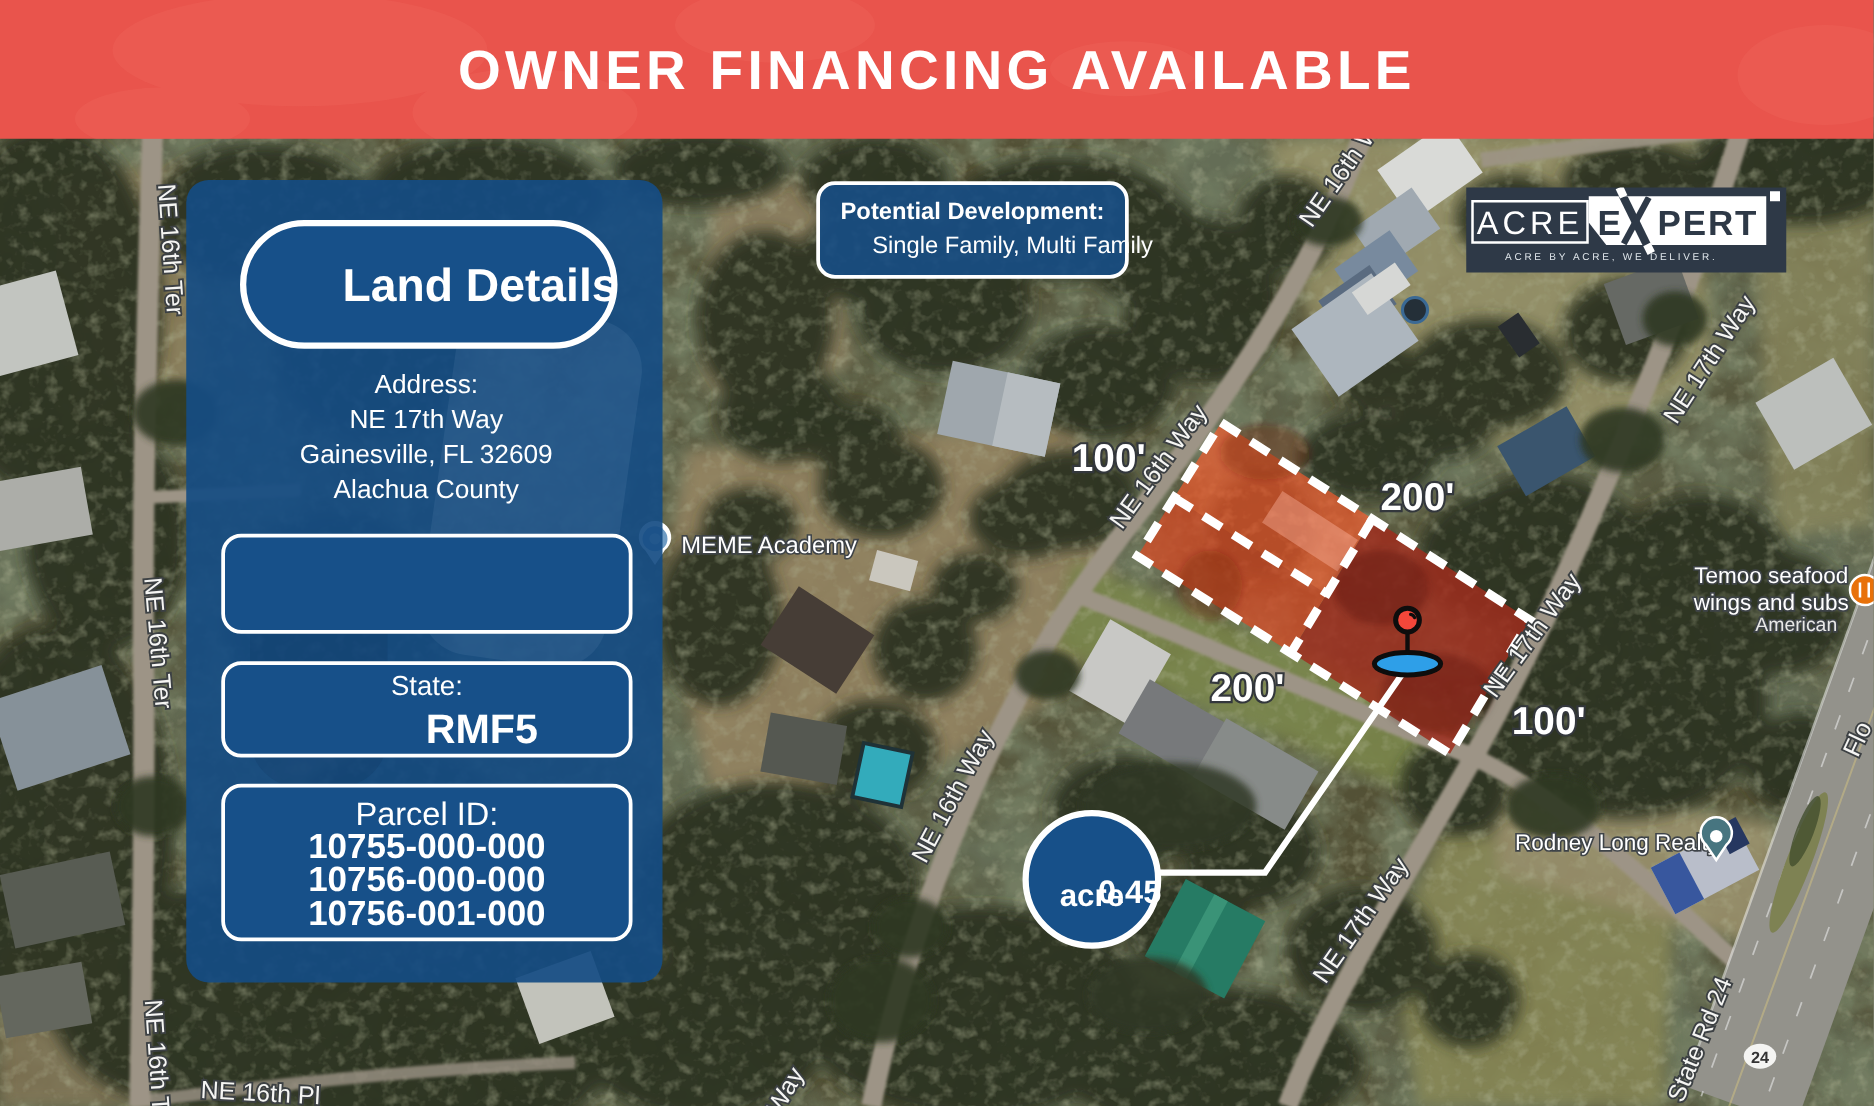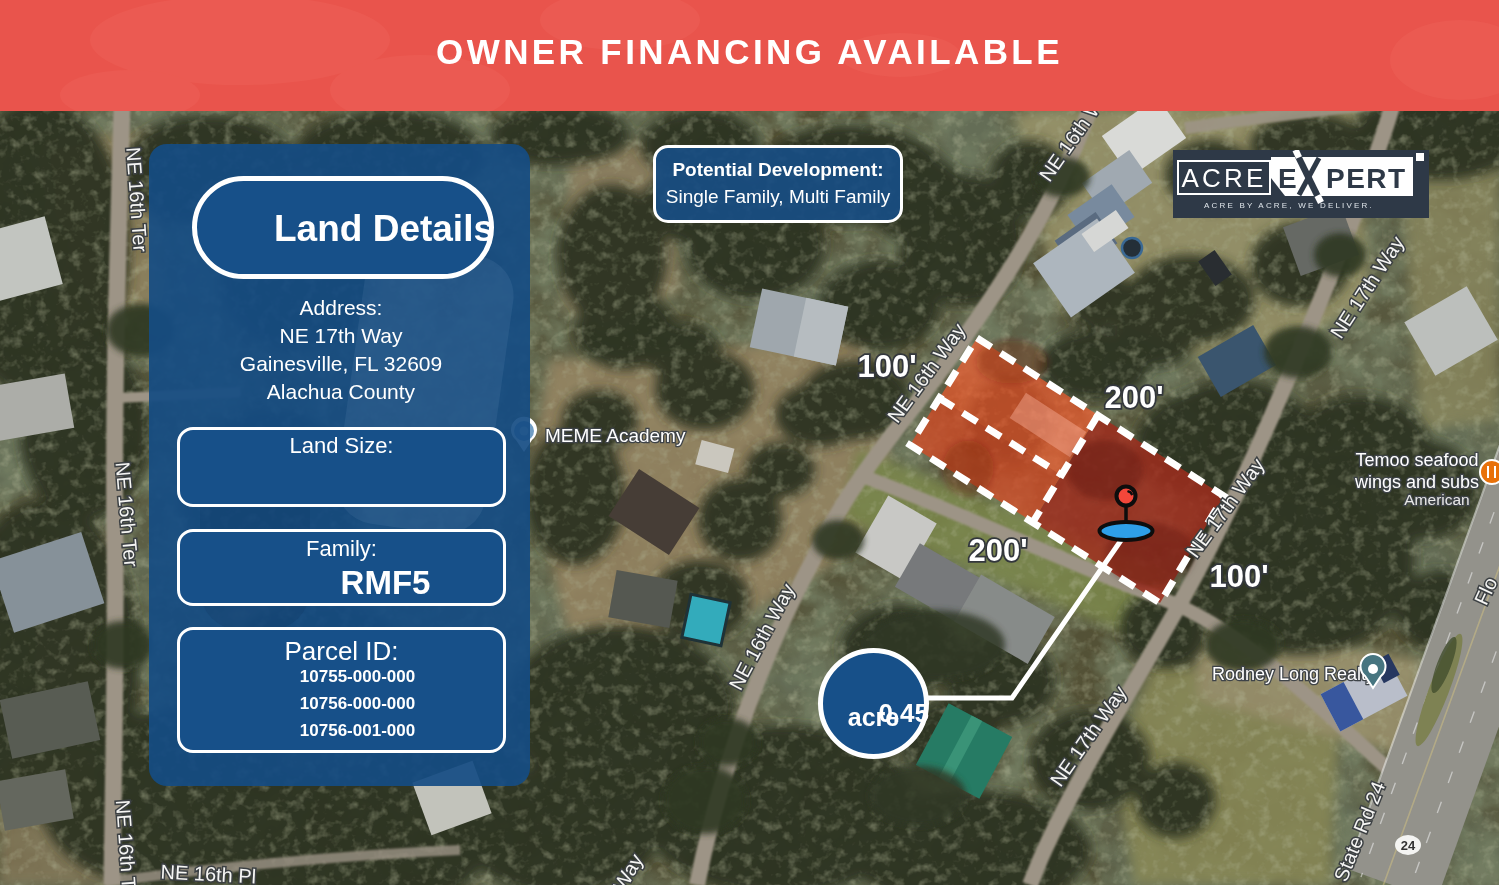--- a/index.html
+++ b/index.html
@@ -355,47 +355,46 @@
         <g fill="#ee655b" opacity="0.4">
 <ellipse cx="240" cy="40" rx="150" ry="45"></ellipse>
           <ellipse cx="420" cy="90" rx="90" ry="35"></ellipse>
 <ellipse cx="620" cy="20" rx="80" ry="30"></ellipse>
           <ellipse cx="130" cy="95" rx="70" ry="25"></ellipse>
 <ellipse cx="900" cy="55" rx="60" ry="22"></ellipse>
           <ellipse cx="1460" cy="60" rx="70" ry="40"></ellipse>
 </g>
       </svg></div>
 
-<div class="ov ctr" style="left:0;top:32px;width:1499px;font-size:35px;font-weight:800;letter-spacing:3.4px;color:#ffffff;">OWNER FINANCING AVAILABLE</div>
+<div class="ov ctr" style="left:0;top:32px;width:1499px;font-size:44px;font-weight:800;letter-spacing:3.4px;color:#ffffff;">OWNER FINANCING AVAILABLE</div>
 
 <div class="ov" style="left:149px;top:144px;width:381px;height:642px;background:rgba(21,76,131,0.92);border-radius:18px;"></div>
 
 <div class="ov" style="left:350px;top:250px;width:150px;height:280px;background:rgba(200,228,255,0.07);border-radius:40px;transform:rotate(8deg);"></div>
 <div class="ov" style="left:200px;top:430px;width:110px;height:200px;background:rgba(10,30,60,0.10);border-radius:40px;"></div>
 
 <div class="ov" style="left:192px;top:176px;width:302px;height:103px;background:#175089;border:5px solid #ffffff;border-radius:60px;box-sizing:border-box;"></div>
 
 <div class="ov ctr" style="left:192px;top:208px;width:302px;font-size:37px;font-weight:bold;color:#fff;text-align:right;">Land Details</div>
 
 <div class="ov ctr" style="left:159px;top:294px;width:364px;font-size:21px;line-height:28px;color:#fff;">Address:<br>NE 17th Way<br>Gainesville, FL 32609<br>Alachua County</div>
 
 <div class="ov" style="left:177px;top:427px;width:329px;height:80px;background:#175089;border:3.5px solid #fff;border-radius:16px;box-sizing:border-box;"></div>
-<div class="ov ctr" style="left:177px;top:433px;width:329px;font-size:22px;color:#fff;">Land Size:</div>
 
 <div class="ov" style="left:177px;top:529px;width:329px;height:77px;background:#175089;border:3.5px solid #fff;border-radius:16px;box-sizing:border-box;"></div>
-<div class="ov ctr" style="left:177px;top:536px;width:329px;font-size:22px;color:#fff;">Family:</div>
+<div class="ov ctr" style="left:177px;top:536px;width:329px;font-size:22px;color:#fff;">State:</div>
 <div class="ov ctr" style="left:177px;top:564px;width:329px;font-size:33px;font-weight:bold;color:#fff;padding-left:44px;">RMF5</div>
 
 <div class="ov" style="left:177px;top:627px;width:329px;height:126px;background:#175089;border:3.5px solid #fff;border-radius:16px;box-sizing:border-box;"></div>
 <div class="ov ctr" style="left:177px;top:636px;width:329px;font-size:26px;color:#fff;">Parcel ID:</div>
-<div class="ov ctr" style="left:177px;top:663px;width:329px;font-size:17px;font-weight:bold;line-height:27px;color:#fff;margin-left:16px;">10755-000-000<br>10756-000-000<br>10756-001-000</div>
+<div class="ov ctr" style="left:177px;top:663px;width:329px;font-size:28px;font-weight:bold;line-height:27px;color:#fff;">10755-000-000<br>10756-000-000<br>10756-001-000</div>
 
 <div class="ov" style="left:653px;top:145px;width:250px;height:78px;background:rgba(23,78,133,0.9);border:3.5px solid #fff;border-radius:15px;box-sizing:border-box;"></div>
 <div class="ov ctr" style="left:653px;top:159px;width:250px;font-size:19px;font-weight:bold;color:#fff;">Potential Development:</div>
-<div class="ov ctr" style="left:653px;top:186px;width:250px;font-size:19px;color:#fff;">Single Family, Multi Family</div>
+<div class="ov ctr" style="left:653px;top:186px;width:250px;font-size:19px;color:#fff;padding-left:32px;">Single Family, Multi Family</div>
 
 <div class="ov" style="left:1173px;top:150px;width:256px;height:68px;background:#2e3947;"></div>
 <svg class="ov" style="left:1173px;top:150px;" width="256" height="68" viewBox="0 0 256 68">
 
   <rect x="5" y="11" width="92" height="33" fill="none" stroke="#ffffff" stroke-width="2"></rect>
   <text x="51" y="37" font-size="26" fill="#ffffff" letter-spacing="3.2" text-anchor="middle" font-family="Liberation Sans, sans-serif">ACRE</text>
 
   <defs>
         <clipPath id="xb">
           <polygon points="98,7 240,7 240,46 112,46 98,28"></polygon>

